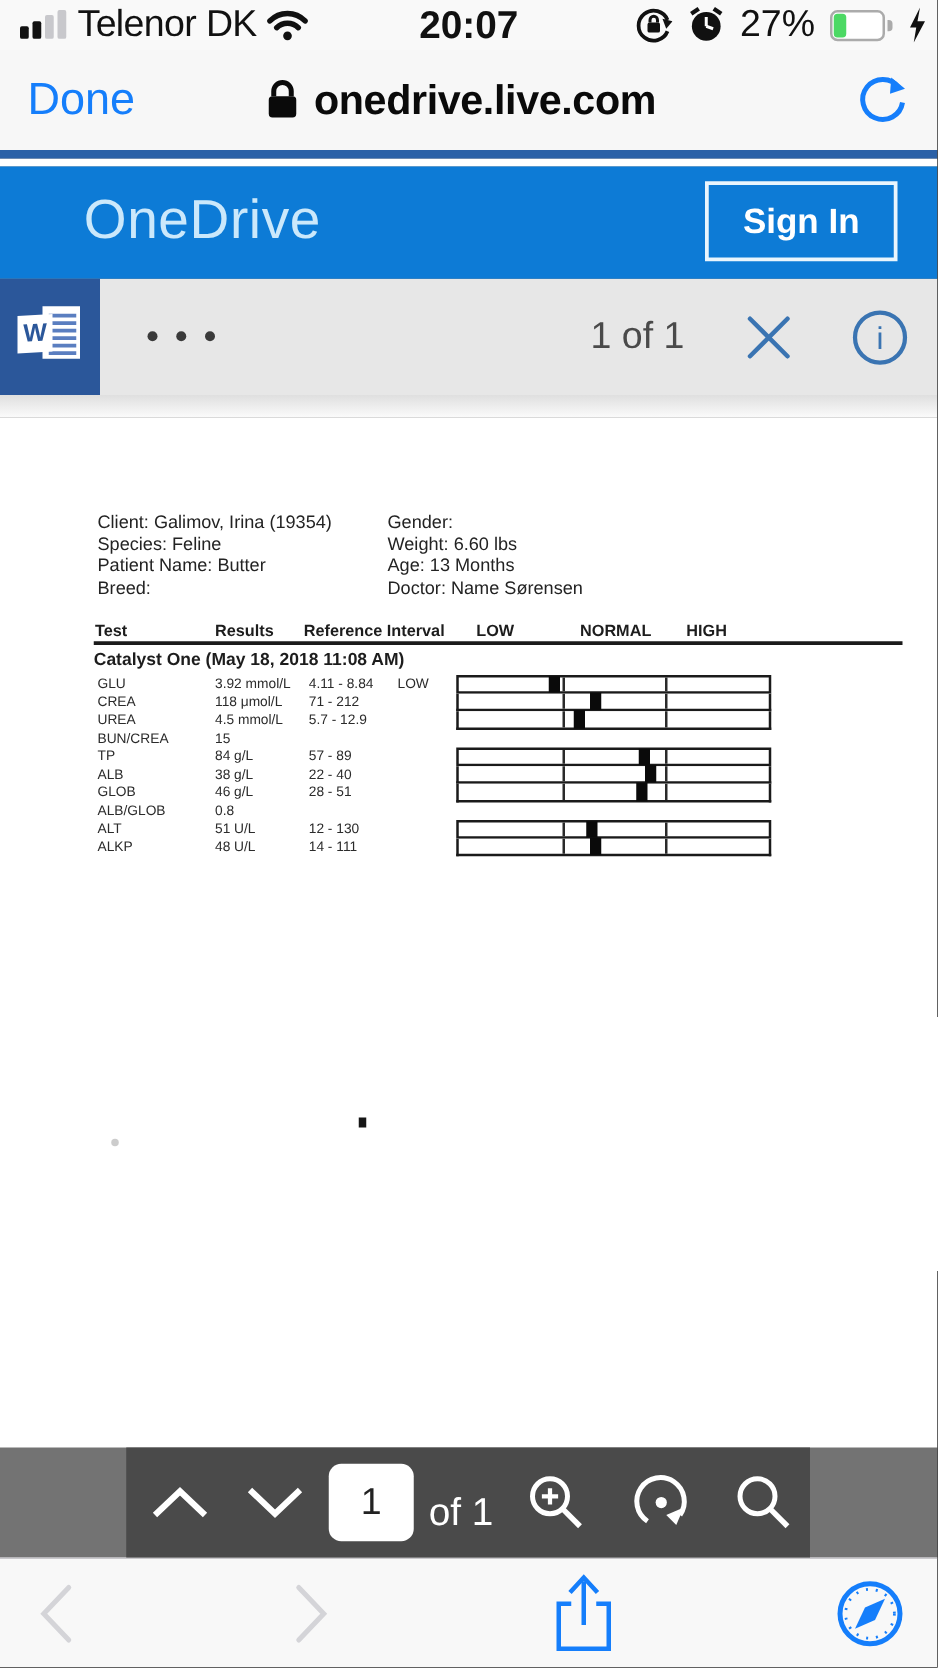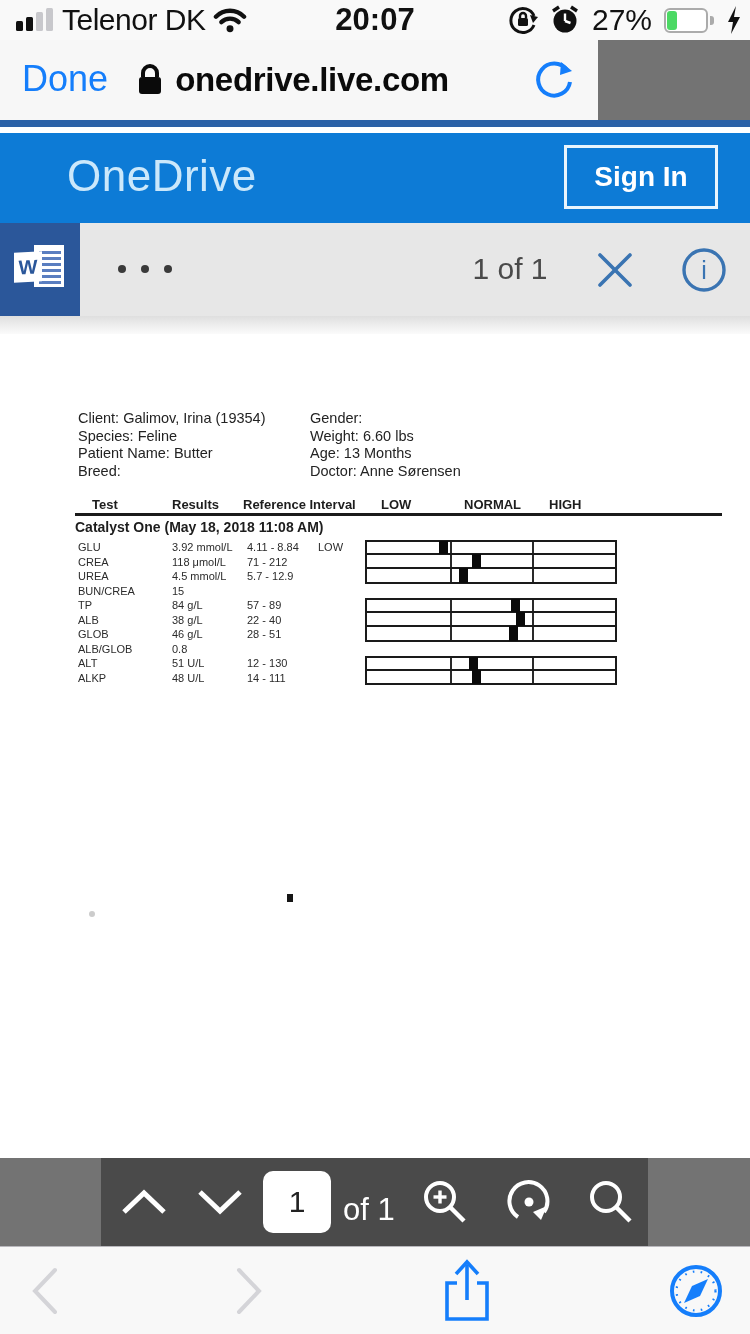--- a/index.html
+++ b/index.html
@@ -13,21 +13,21 @@
   .carrier { font-size:30px; color:#111; letter-spacing:-0.5px; }
   .sb-time { position:absolute; left:0; right:0; top:0; height:40px; display:flex; align-items:center; justify-content:center; font-size:31px; font-weight:700; color:#111; }
   .sb-right { position:absolute; right:8px; top:0; height:40px; display:flex; align-items:center; gap:12px; }
   .batt-pct { font-size:30px; color:#111; }
   .battery { position:relative; width:50px; height:25px; }
   .batt-body { position:absolute; left:0; top:0; width:44px; height:25px; border:2px solid #ABABAB; border-radius:6px; background:#fff; }
   .batt-fill { position:absolute; left:3px; top:3px; height:19px; border-radius:3px; background:#4CD964; }
   .batt-cap { position:absolute; right:0px; top:8px; width:4px; height:9px; background:#ABABAB; border-radius:0 3px 3px 0; }
 
   
-  .url-bar { position:absolute; left:0; top:40px; width:598px; height:80px; background:#F7F7F7; z-index:29; }
+  .url-bar { position:absolute; left:0; top:40px; width:750px; height:80px; background:#F7F7F7; z-index:29; }
   .done-btn { position:absolute; left:22px; top:18px; font-size:36px; color:#157EFB; }
   .url-center { position:absolute; left:0; right:12px; top:0; height:80px; display:flex; align-items:center; justify-content:center; gap:12px; }
   .url-text { font-size:33px; font-weight:700; color:#0a0a0a; letter-spacing:-0.3px; }
   .refresh-btn { position:absolute; right:22px; top:18px; width:44px; height:48px; }
   .progress-strip { position:absolute; left:0; top:120px; width:750px; height:7px; background:#2B61A7; z-index:28; }
   .gap-strip { position:absolute; left:0; top:127px; width:750px; height:6px; background:#FFFFFF; z-index:28; }
 
   
   .site-header { position:absolute; left:0; top:133px; width:750px; height:90px; background:#0D7BD6; z-index:27; }
   .od-title { position:absolute; left:67px; top:18px; font-size:44px; font-weight:300; color:#CBE8FB; letter-spacing:0.5px; }
@@ -48,21 +48,21 @@
   .info-btn { position:absolute; left:681px; top:24px; width:46px; height:46px; }
 
   
   .page { position:absolute; left:0; top:334px; width:750px; height:824px; background:#FFFFFF; color:#222; }
   .client-block { position:absolute; left:0; top:76px; width:750px; font-size:14.5px; line-height:17.5px; color:#232323; }
   .client-left { position:absolute; left:78px; top:0; width:230px; }
   .client-right { position:absolute; left:310px; top:0; width:260px; }
 
   .thead { position:absolute; top:163px; left:0; width:750px; font-size:13px; font-weight:700; color:#1d1d1d; }
   .thead span { position:absolute; top:0; }
-  .h-test{left:92px;} .h-results{left:172px;} .h-interval{left:243px;} .h-low{left:381px;} .h-normal{left:464px;} .h-high{left:549px;}
+  .h-test{left:76px;} .h-results{left:172px;} .h-interval{left:243px;} .h-low{left:381px;} .h-normal{left:464px;} .h-high{left:549px;}
   .thead-rule { position:absolute; top:179px; left:75px; width:647px; height:3px; background:#1b1b1b; }
   .section-title { position:absolute; top:185px; left:75px; font-size:14px; font-weight:700; color:#1d1d1d; }
 
   .rows { position:absolute; top:206px; left:75px; width:650px; }
   .trow { position:relative; height:14.5px; }
   .trow > div { position:absolute; top:0; font-size:11px; line-height:14.5px; color:#2b2b2b; white-space:nowrap; }
   .c-test { left:3px; }
   .c-result { left:97px; }
   .c-interval { left:172px; }
   .c-flag { left:243px; }
@@ -191,21 +191,21 @@
       <div class="client-left">
         <div>Client: Galimov, Irina (19354)</div>
         <div>Species: Feline</div>
         <div>Patient Name: Butter</div>
         <div>Breed:</div>
       </div>
       <div class="client-right">
         <div>Gender:</div>
         <div>Weight: 6.60 lbs</div>
         <div>Age: 13 Months</div>
-        <div>Doctor: Anne Sørensen</div>
+        <div>Doctor: Name Sørensen</div>
       </div>
     </div>
 
     <div class="thead">
       <span class="h-test">Test</span>
       <span class="h-results">Results</span>
       <span class="h-interval">Reference Interval</span>
       <span class="h-low">LOW</span>
       <span class="h-normal">NORMAL</span>
       <span class="h-high">HIGH</span>

